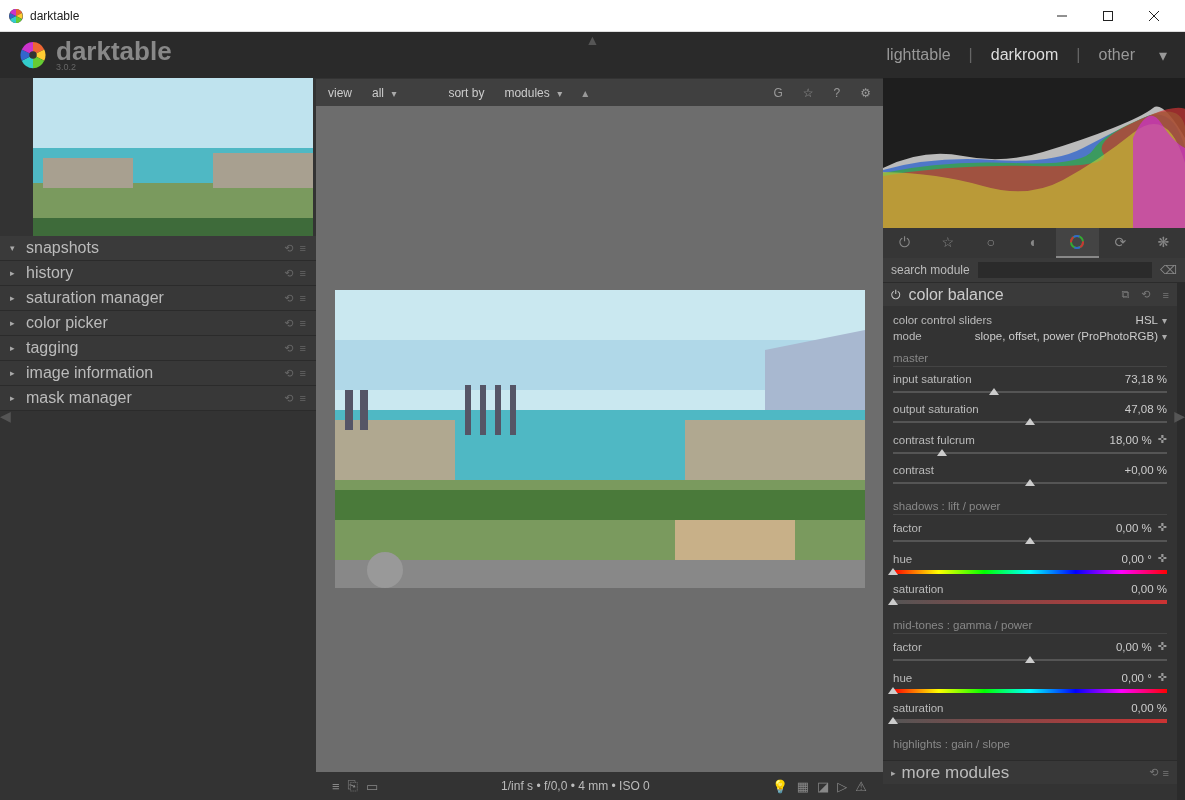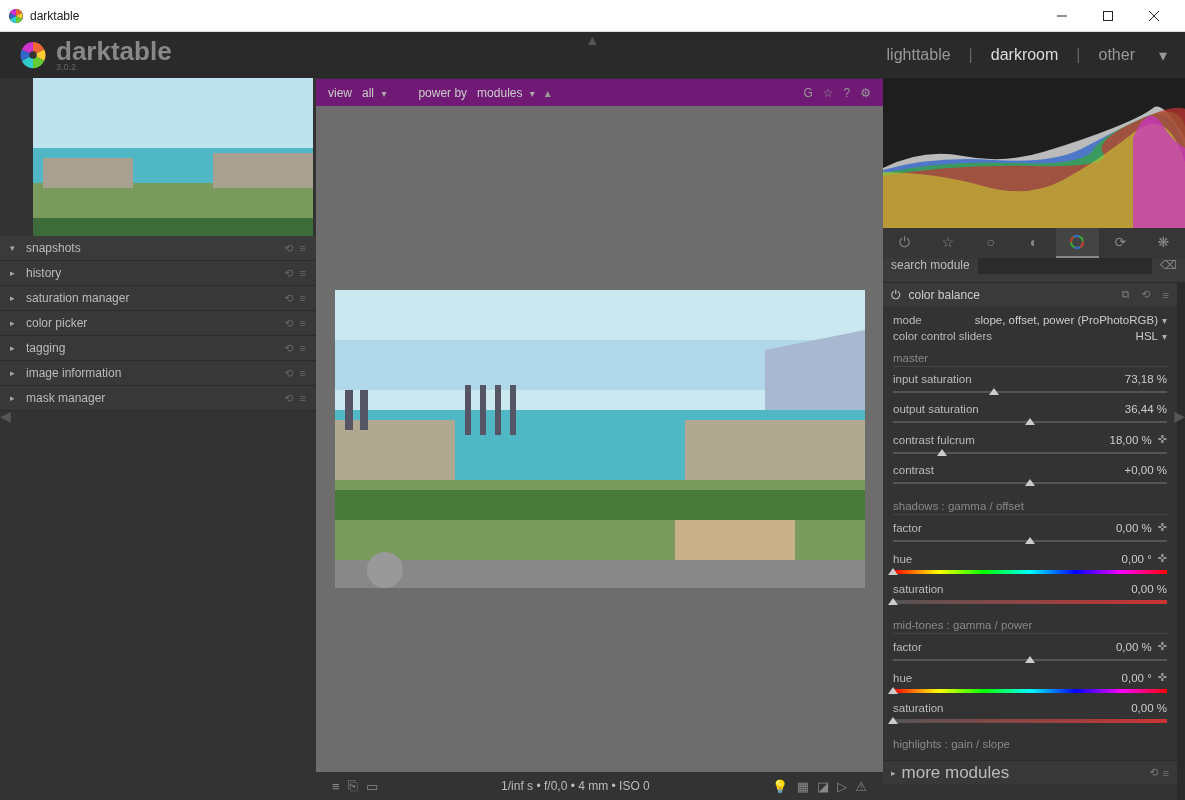--- a/index.html
+++ b/index.html
@@ -22,43 +22,43 @@
   .chev { margin-left:6px; }
 
   .content { flex:1; display:flex; min-height:0; }
   .left { width:316px; background:#333; display:flex; flex-direction:column; }
   .thumb { height:158px; background:#555; position:relative; margin:0 3px 0 33px; }
   .thumb-img { width:100%; height:100%; }
   .panel { background:#343434; }
   .phead { display:flex; align-items:center; height:25px; padding:0 10px; background:#383838; border-bottom:1px solid #2b2b2b; }
   .phead.exp { background:#3a3a3a; }
   .phead .arrow { width:10px; color:#aaa; margin-right:6px; font-size:9px; }
-  .phead .label { flex:1; color:#bbb; font-size:12px; }
+  .phead .label { flex:1; color:#bbb; font-size:16px; }
   .phead .smicons { display:flex; gap:6px; color:#666; font-size:11px; }
   .snapshot-btn { margin:6px 10px 8px; height:24px; background:#3d3d3d; border:1px solid #4a4a4a; color:#ccc; text-align:center; line-height:22px; font-size:12px; }
 
   .center { flex:1; background:#6d6d6d; display:flex; flex-direction:column; position:relative; }
-  .ctop { height:28px; background:#701a75; display:flex; align-items:center; padding:0 12px; gap:10px; font-size:12px; color:#ccc; border-top:1px solid #333;}
+  .ctop { height:28px; background:#404040; display:flex; align-items:center; padding:0 12px; gap:20px; font-size:12px; color:#ccc; border-top:1px solid #333;}
   .ctop .fill { flex:1; }
   .ctop .ico { color:#999; font-size:12px; }
   .canvas { flex:1; display:flex; align-items:center; justify-content:center; background:#6d6d6d; }
   .canvas-img { width:530px; height:298px; }
   .cbot { height:28px; background:#333; display:flex; align-items:center; padding:0 12px; color:#bbb; font-size:12px; }
   .cbot .ico { color:#888; margin:0 4px; font-size:13px;}
   .status { flex:1; text-align:center; }
 
   .right { width:302px; background:#333; display:flex; flex-direction:column; min-height:0; }
   .histo { height:150px; background:#1e1e1e; position:relative; }
   .iconrow { height:30px; background:#363636; display:flex; align-items:center; }
   .iconrow .cell { flex:1; display:flex; align-items:center; justify-content:center; color:#888; font-size:14px; border-bottom:2px solid transparent; height:100%; }
   .iconrow .cell.active { background:#444; border-bottom:2px solid #888; }
-  .searchrow { height:24px; background:#3a3a3a; display:flex; padding:0 8px; gap:8px; }
+  .searchrow { height:24px; background:#3a3a3a; display:flex; align-items:center; padding:0 8px; gap:8px; }
   .searchrow input { flex:1; background:#2b2b2b; border:none; height:16px; color:#ccc; padding:0 4px; font-size:11px; }
   .modhead { height:24px; background:#3a3a3a; display:flex; align-items:center; padding:0 8px; gap:8px; border-top:1px solid #2b2b2b; }
-  .modhead .label { flex:1; color:#ccc; font-size:12px; }
+  .modhead .label { flex:1; color:#ccc; font-size:16px; }
   .modhead .mico { color:#777; font-size:11px; margin-left:4px;}
   .modbody { padding:6px 10px 4px; overflow:hidden; }
   .row { display:flex; align-items:center; padding:2px 0; font-size:11.5px; color:#bbb; }
   .row .lab { flex:1; }
   .row .val { color:#ccc; }
   .row .pick { color:#999; margin-left:6px; font-size:11px;}
   .slider { height:6px; margin:2px 0 6px; position:relative; }
   .slider .track { position:absolute; left:0; right:0; top:2px; height:2px; background:#555; }
   .slider .thumbm { position:absolute; top:-1px; width:0; height:0; border-left:5px solid transparent; border-right:5px solid transparent; border-bottom:7px solid #ccc; transform:translateX(-5px);}
   .slider.hue .track { height:4px; top:1px; background:linear-gradient(90deg,#f00,#ff0,#0f0,#0ff,#00f,#f0f,#f00); }
@@ -208,21 +208,21 @@
               </span>
           </div>
         </div>
       </div>
 
       <div class="center">
         <div class="ctop">
           <span>view</span>
           <span><span>all</span> <span class="dd">▾</span></span>
           <span style="width:12px"></span>
-          <span>power by</span>
+          <span>sort by</span>
           <span><span>modules</span> <span class="dd">▾</span></span>
           <span class="ico">▴</span>
           <div class="fill"></div>
           <span class="ico">G</span>
           <span class="ico">☆</span>
           <span class="ico">?</span>
           <span class="ico">⚙</span>
         </div>
         <div class="canvas">
           <svg class="canvas-img" viewBox="0 0 530 298" preserveAspectRatio="none">
@@ -296,40 +296,40 @@
         <div class="modhead">
           <span style="color:#ccc">⏻</span>
           <span class="label">color balance</span>
           <span class="mico">⧉</span>
           <span class="mico">⟲</span>
           <span class="mico">≡</span>
         </div>
 
         <div class="modbody">
           <div class="row">
+                  <span class="lab">color control sliders</span>
+                  <span class="val"><span>HSL</span><span class="dd">▾</span></span>
+                </div>
+          <div class="row">
                   <span class="lab">mode</span>
                   <span class="val"><span>slope, offset, power (ProPhotoRGB)</span><span class="dd">▾</span></span>
                 </div>
-          <div class="row">
-                  <span class="lab">color control sliders</span>
-                  <span class="val"><span>HSL</span><span class="dd">▾</span></span>
-                </div>
 
           <div class="section">master</div>
           <div class="row">
                   <span class="lab">input saturation</span>
                   <span class="val">73,18 %</span>
                 </div>
           <div class="slider">
                   <div class="track"></div>
                   <div class="thumbm" style="left:37%"></div>
                 </div>
           <div class="row">
                   <span class="lab">output saturation</span>
-                  <span class="val">36,44 %</span>
+                  <span class="val">47,08 %</span>
                 </div>
           <div class="slider">
                   <div class="track"></div>
                   <div class="thumbm" style="left:50%"></div>
                 </div>
           <div class="row">
                   <span class="lab">contrast fulcrum</span>
                   <span class="val">18,00 %</span>
                   <span class="pick">✜</span>
                 </div>
@@ -339,21 +339,21 @@
                 </div>
           <div class="row">
                   <span class="lab">contrast</span>
                   <span class="val">+0,00 %</span>
                 </div>
           <div class="slider">
                   <div class="track"></div>
                   <div class="thumbm" style="left:50%"></div>
                 </div>
 
-          <div class="section">shadows : gamma / offset</div>
+          <div class="section">shadows : lift / power</div>
           <div class="row">
                   <span class="lab">factor</span>
                   <span class="val">0,00 %</span>
                   <span class="pick">✜</span>
                 </div>
           <div class="slider">
                   <div class="track"></div>
                   <div class="thumbm" style="left:50%"></div>
                 </div>
           <div class="row">

